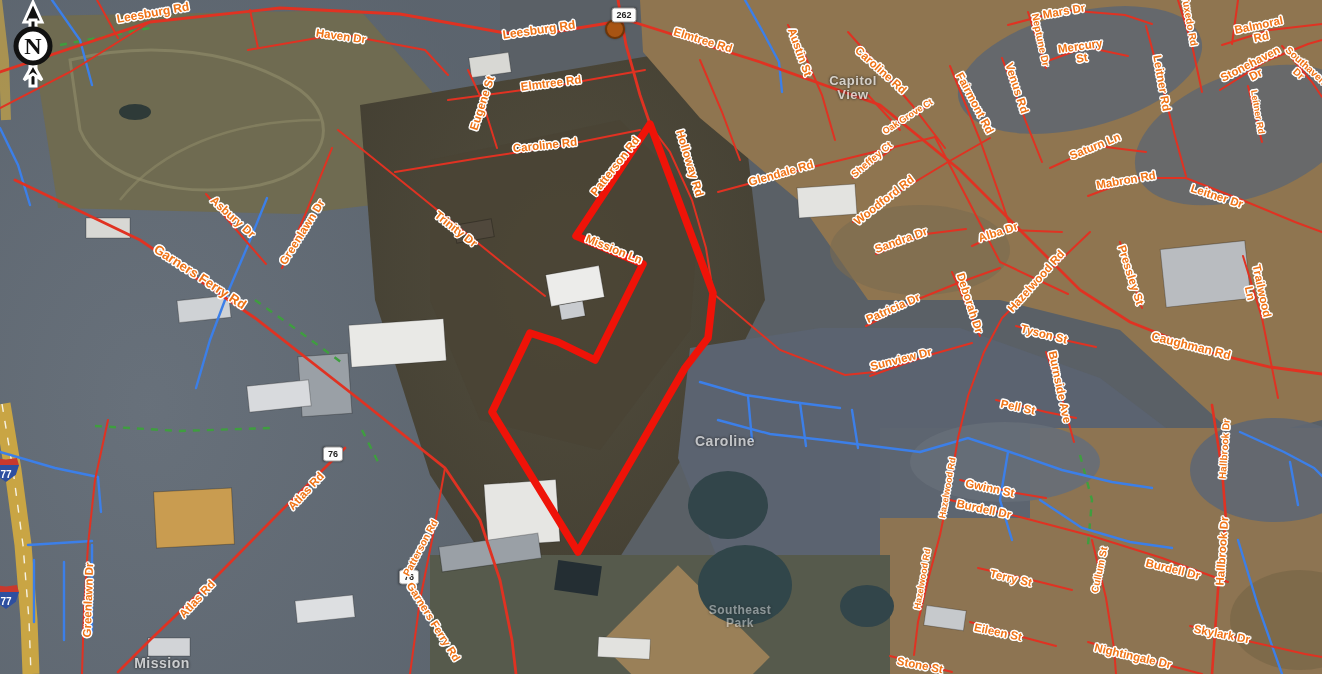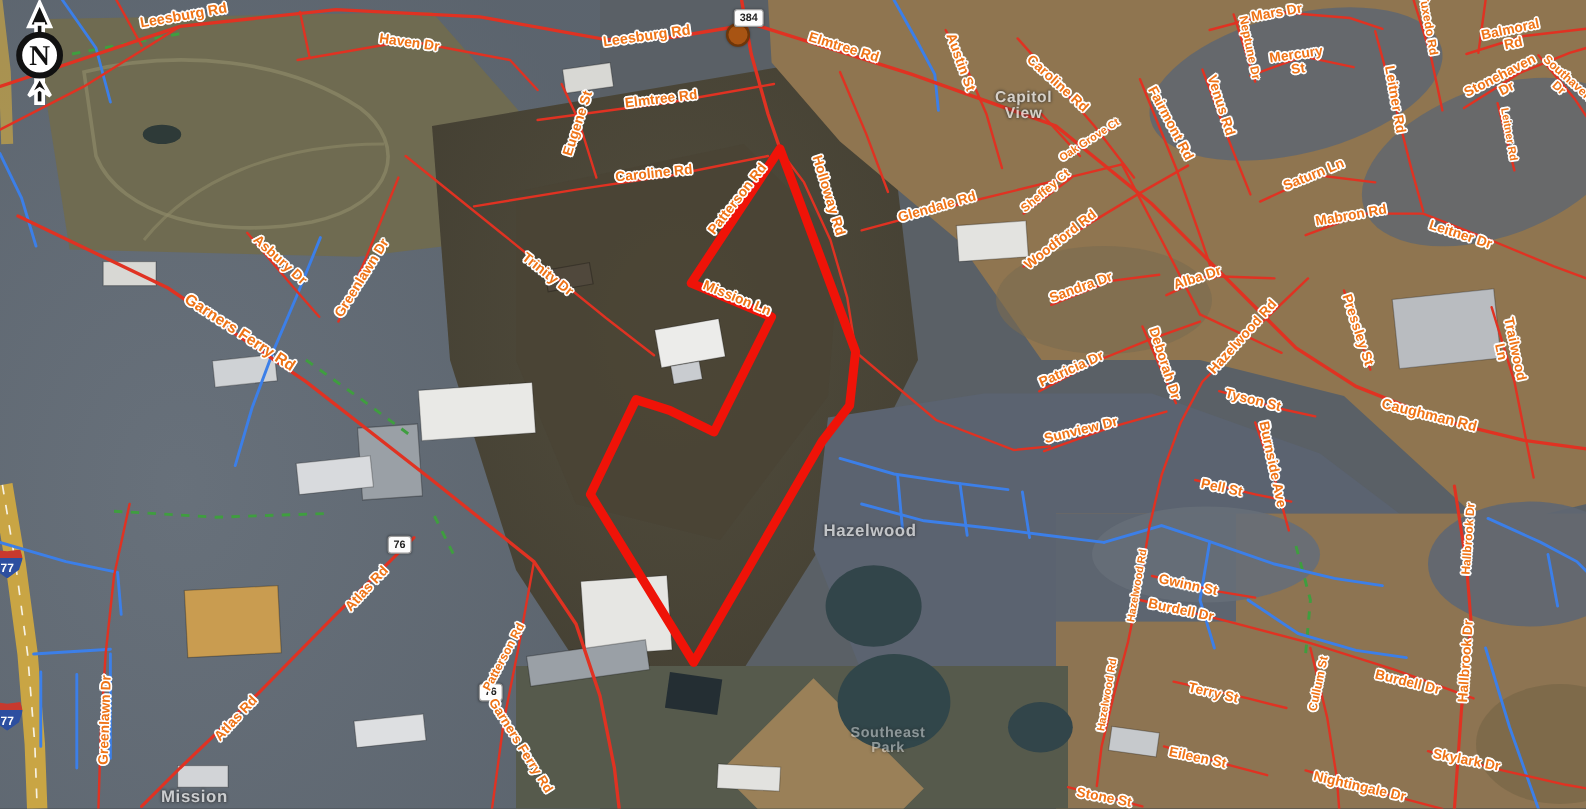--- a/index.html
+++ b/index.html
@@ -197,21 +197,21 @@
       <rect x="30" y="20" width="6" height="66"></rect>
       <path d="M24,80 L33,64 L42,80 L33,74 Z"></path>
       <circle cx="33" cy="46" r="17" fill="#fff" stroke="#111" stroke-width="5"></circle>
     </g>
     <text x="33" y="54" text-anchor="middle" font-family="Liberation Serif, serif" font-size="24" font-weight="bold" fill="#111">N</text>
   </svg>
 
   <div class="dot" id="poi-dot" style="left: 615px; top: 29px;"></div>
 
   <div id="shields">
-      <div class="shield-box" style="left: 624px; top: 15px;">384</div>
+      <div class="shield-box" style="left: 624px; top: 15px;">262</div>
       <div class="shield-box" style="left: 333px; top: 454px;">76</div>
       <div class="shield-box" style="left: 409px; top: 577px;">76</div>
       <div class="shield-i77" style="left: 6px; top: 470px;">77</div>
       <div class="shield-i77" style="left: 6px; top: 597px;">77</div>
     </div>
   <div id="road-labels">
       <div class="rl" style="left: 153px; top: 13px; font-size: 12px; transform: translate(-50%, -50%) rotate(-10deg);">Leesburg Rd</div>
       <div class="rl" style="left: 539px; top: 30px; font-size: 12px; transform: translate(-50%, -50%) rotate(-8deg);">Leesburg Rd</div>
       <div class="rl" style="left: 341px; top: 36px; font-size: 11.5px; transform: translate(-50%, -50%) rotate(8deg);">Haven Dr</div>
       <div class="rl" style="left: 551px; top: 83px; font-size: 11.5px; transform: translate(-50%, -50%) rotate(-7deg);">Elmtree Rd</div>
@@ -273,18 +273,18 @@
       <div class="rl" style="left: 1011px; top: 578px; font-size: 11.5px; transform: translate(-50%, -50%) rotate(13deg);">Terry St</div>
       <div class="rl" style="left: 1100px; top: 570px; font-size: 10px; transform: translate(-50%, -50%) rotate(-78deg);">Cullum St</div>
       <div class="rl" style="left: 998px; top: 632px; font-size: 11.5px; transform: translate(-50%, -50%) rotate(12deg);">Eileen St</div>
       <div class="rl" style="left: 1133px; top: 656px; font-size: 11.5px; transform: translate(-50%, -50%) rotate(13deg);">Nightingale Dr</div>
       <div class="rl" style="left: 1222px; top: 634px; font-size: 11.5px; transform: translate(-50%, -50%) rotate(11deg);">Skylark Dr</div>
       <div class="rl" style="left: 920px; top: 665px; font-size: 11.5px; transform: translate(-50%, -50%) rotate(11deg);">Stone St</div>
     </div>
   <div id="place-labels">
       <div class="pl" style="left: 853px; top: 88px; font-size: 13px; opacity: 0.8; transform: translate(-50%, -50%);">Capitol
 View</div>
-      <div class="pl" style="left: 725px; top: 442px; font-size: 14px; opacity: 0.75; transform: translate(-50%, -50%);">Hazelwood</div>
+      <div class="pl" style="left: 725px; top: 442px; font-size: 14px; opacity: 0.75; transform: translate(-50%, -50%);">Caroline</div>
       <div class="pl" style="left: 740px; top: 617px; font-size: 12px; opacity: 0.5; transform: translate(-50%, -50%);">Southeast
 Park</div>
       <div class="pl" style="left: 162px; top: 664px; font-size: 14px; opacity: 0.8; transform: translate(-50%, -50%);">Mission</div>
     </div>
 </div>
 
 </body></html>

